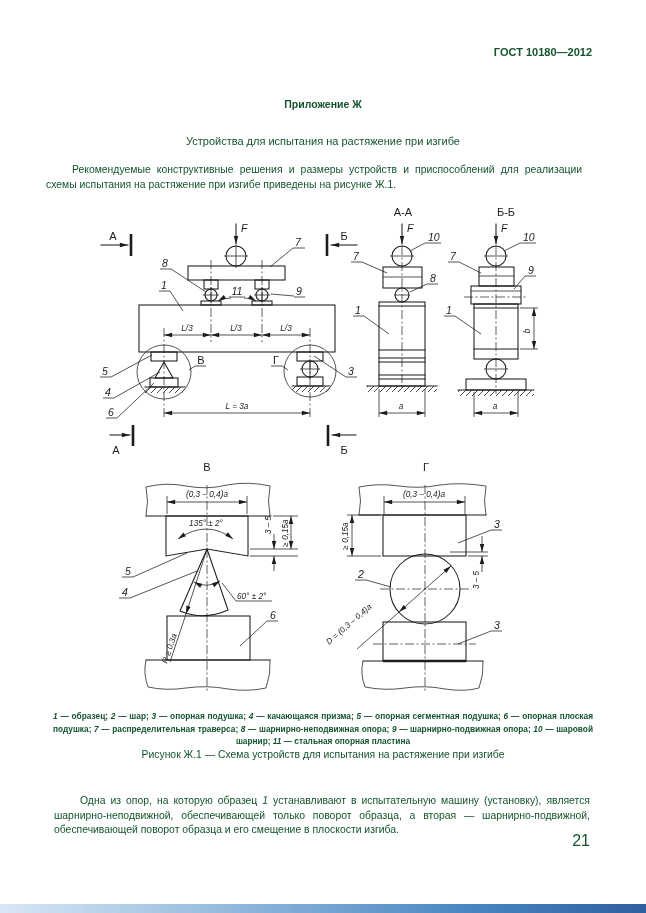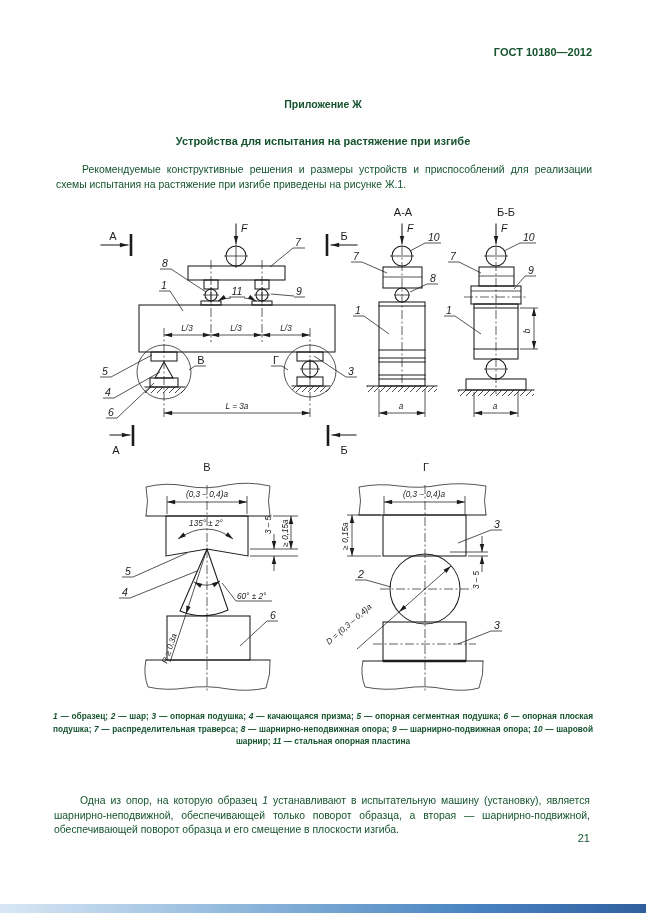--- a/index.html
+++ b/index.html
@@ -1,29 +1,29 @@
 <!DOCTYPE html>
 <html><head>
 <meta charset="utf-8">
 <style>
   html,body{margin:0;padding:0;background:#888;}
   #page{position:relative;width:646px;height:913px;background:#ffffff;overflow:hidden;
         font-family:"Liberation Sans",sans-serif;color:#14532d;}
   .abs{position:absolute;}
   .doc-header{top:46px;right:54px;font-size:11px;font-weight:bold;}
   .appendix{top:74px;left:0;width:100%;text-align:center;font-size:10.5px;font-weight:bold;line-height:13px;margin-top:24px;}
-  .sect-title{top:135px;left:0;width:100%;text-align:center;font-size:11px;font-weight:bold;}
+  .sect-title{top:135px;left:0;width:100%;text-align:center;font-size:11px;font-weight:normal;}
   .para{font-size:10.4px;line-height:14.5px;text-align:justify;margin:0;}
-  .p1{top:163px;left:56px;width:536px;}
+  .p1{top:163px;left:46px;width:536px;}
   .p2{top:794px;left:54px;width:536px;}
   .ind{text-indent:26px;}
   .legend{top:710px;left:53px;width:540px;font-size:8.3px;line-height:12.5px;
           text-align:justify;text-align-last:center;font-weight:bold;}
   .caption{top:749px;left:0;width:100%;text-align:center;font-size:10.4px;}
-  .pagenum{top:832px;right:56px;font-size:11px;}
+  .pagenum{top:832px;right:56px;font-size:16px;}
   .bottombar{left:0;bottom:0;width:646px;height:9px;
      background:linear-gradient(90deg,#d9e7f5 0%,#9dc1e0 30%,#4a86c2 72%,#2f5f9e 100%);}
   
   svg .s{stroke:#1c1c1c;stroke-width:1.05;fill:none;stroke-linecap:square;}
   svg .thin{stroke:#1c1c1c;stroke-width:0.75;fill:none;}
   svg .thk{stroke:#1c1c1c;stroke-width:2.6;fill:none;}
   svg .bold2{stroke:#1c1c1c;stroke-width:2.4;fill:none;}
   svg .cl{stroke:#1c1c1c;stroke-width:0.7;fill:none;stroke-dasharray:9 2.5 2 2.5;}
   svg text{fill:#1c1c1c;font-family:"Liberation Sans",sans-serif;}
   svg .lbl{font-size:10.5px;font-style:italic;}
@@ -424,19 +424,20 @@
       </g>
 
       <line class="s" x1="363" y1="663" x2="483" y2="663"></line>
       <line class="bold2" x1="383" y1="663" x2="466" y2="663"></line>
       <path class="thin" d="M363,663 Q360,676 365,689 Q385,693 405,690 Q425,687 445,691 Q465,694 479,690 Q484,676 483,663"></path>
     </g>
   </svg>
 
   <div class="abs legend"><i>1</i> — образец; <i>2</i> — шар; <i>3</i> — опорная подушка; <i>4</i> — качающаяся призма; <i>5</i> — опорная сегментная подушка; <i>6</i> — опорная плоская подушка; <i>7</i> — распределительная траверса; <i>8</i> — шарнирно-неподвижная опора; <i>9</i> — шарнирно-подвижная опора; <i>10</i> — шаровой шарнир; <i>11</i> — стальная опорная пластина</div>
 
+  <div class="abs caption">Рисунок Ж.1 — Схема устройств для испытания на растяжение при изгибе</div>
 
   <p class="abs para p2 ind"><span>Одна из опор, на которую образец </span><i>1</i><span> устанавливают в испытательную машину (установку), является шарнирно-неподвижной, обеспечивающей только поворот образца, а вторая — шарнирно-подвижной, обеспечивающей поворот образца и его смещение в плоскости изгиба.</span></p>
 
   <div class="abs pagenum">21</div>
 
   <div class="abs bottombar"></div>
 </div>
 
 </body></html>

